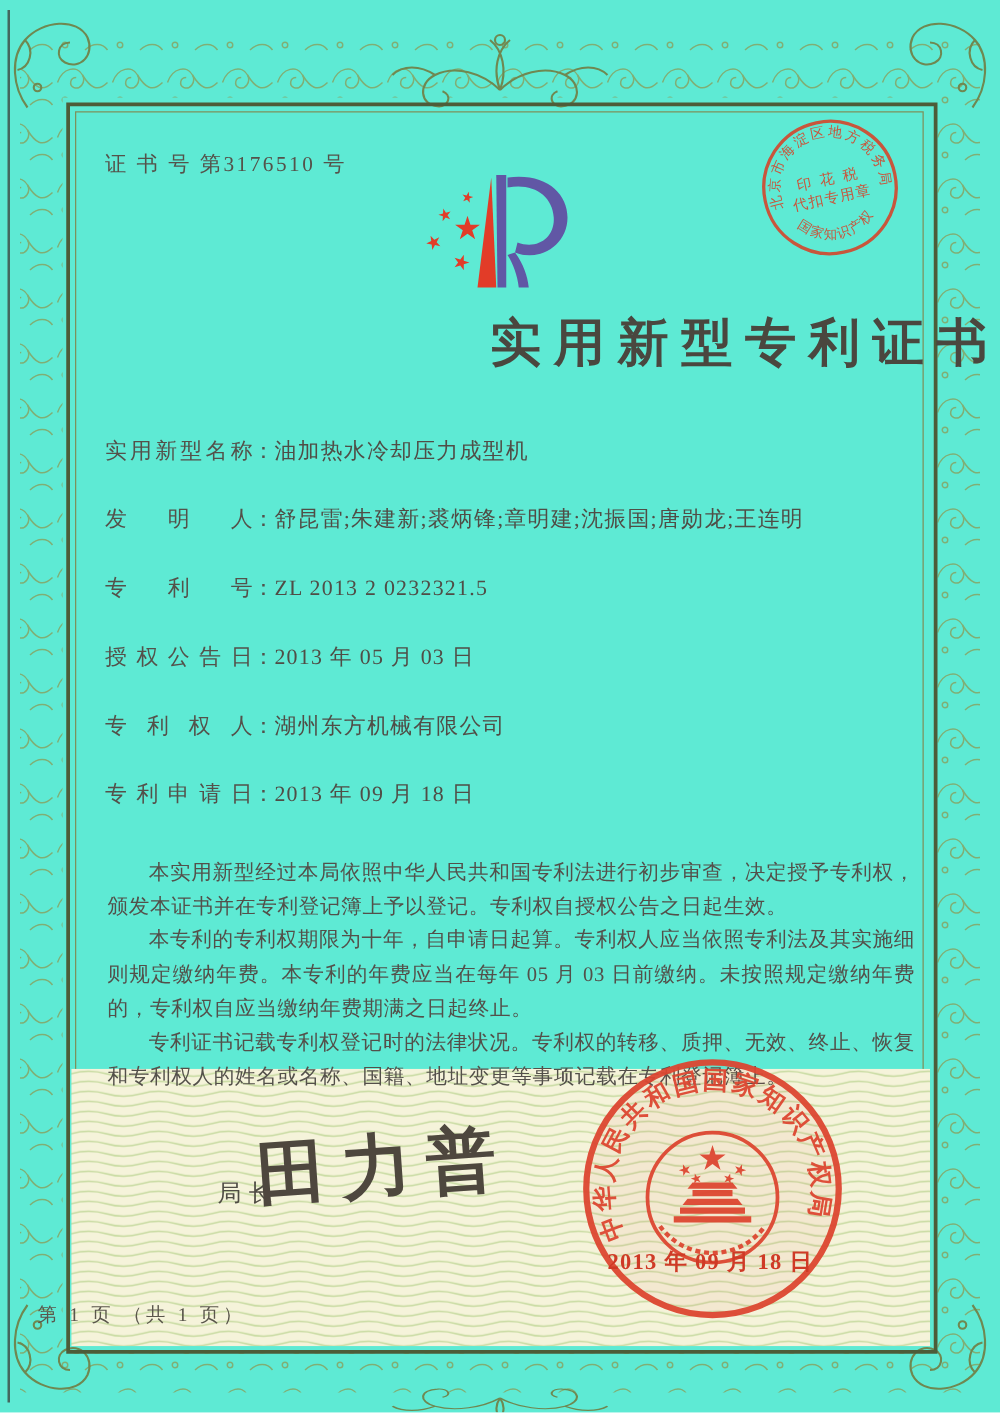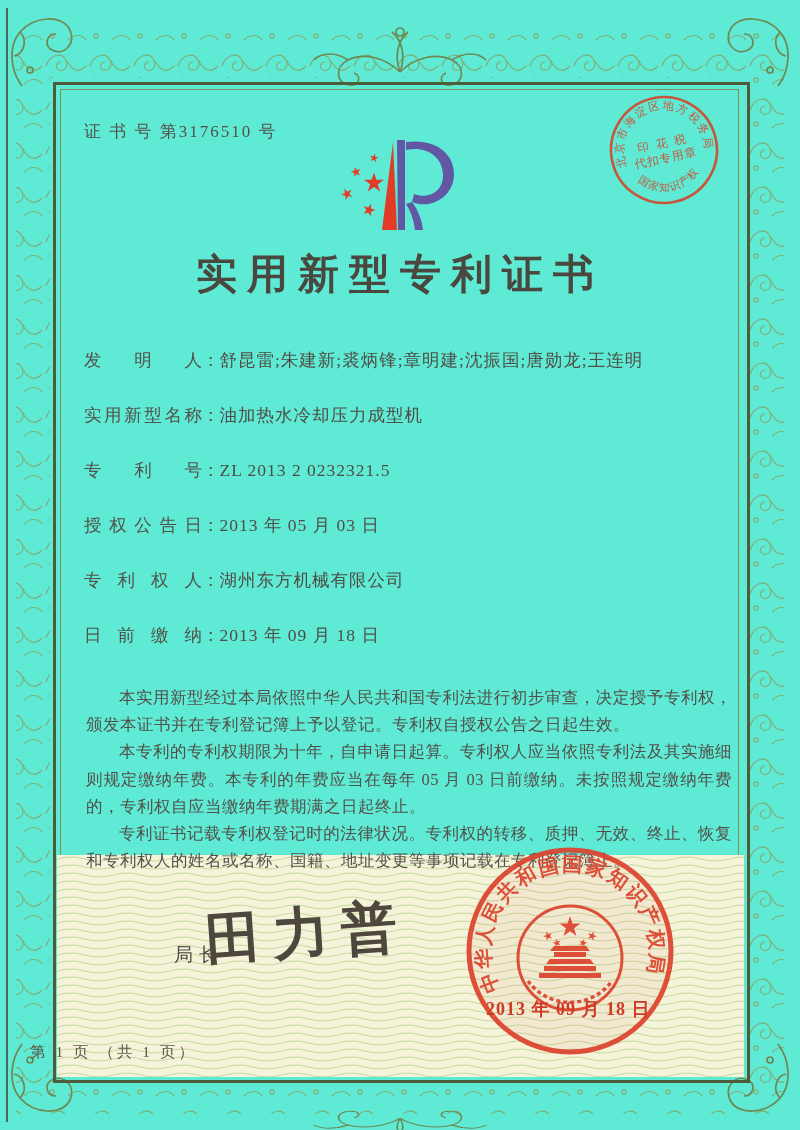--- a/index.html
+++ b/index.html
@@ -5,21 +5,21 @@
   html,body{margin:0;padding:0;background:#ffffff;}
   .page{position:relative;width:800px;height:1130px;background:#5eead4;overflow:hidden;
         font-family:"Liberation Serif","DejaVu Serif",serif;color:#53504a;}
   .scan-edge{position:absolute;left:6px;top:8px;width:2px;height:1114px;background:#3c3c38;opacity:.75;}
   .ornament-svg{position:absolute;left:0;top:0;z-index:1;}
   .frame-outer{position:absolute;left:53px;top:82px;width:691px;height:995px;border:3px solid #4d5c39;z-index:2;}
   .frame-inner{position:absolute;left:60px;top:89px;width:677px;height:981px;border:1px solid #7d915b;z-index:2;}
   .waves-svg{position:absolute;left:57px;top:855px;z-index:2;}
   .cert-no{position:absolute;left:84px;top:120px;z-index:3;font-size:17px;letter-spacing:2px;color:#55524a;}
   .logo-svg{position:absolute;left:330px;top:138px;z-index:3;}
-  .title{position:absolute;left:0;top:247px;width:800px;text-align:center;z-index:3;
+  .title{position:absolute;left:0;top:247px;width:800px;text-align:right;z-index:3;
          font-size:41px;font-weight:700;letter-spacing:10px;color:#4a473f;}
   .fields{position:absolute;left:84px;top:348px;z-index:3;font-size:17.5px;}
   .field-row{margin-bottom:33px;height:22px;white-space:nowrap;}
   .field-label{display:inline-block;width:118px;text-align:justify;text-align-last:justify;color:#54514a;}
   .field-value{letter-spacing:1px;color:#504d46;}
   .paragraphs{position:absolute;left:86px;top:672px;width:646px;z-index:3;
               font-size:16.5px;line-height:27.2px;text-align:justify;letter-spacing:.5px;color:#53504a;margin-top:12px;}
   .paragraphs p{margin:0;text-indent:2em;}
   .director{position:absolute;left:174px;top:942px;z-index:5;font-size:19px;letter-spacing:6px;color:#4f4c44;}
   .signature{position:absolute;left:205px;top:896px;z-index:5;font-size:56px;font-weight:600;
@@ -106,36 +106,36 @@
       <polygon points="67,2 75,2 75,92 68,92"></polygon>
       <path d="M76,4 C106,0 124,16 124,36 C124,58 102,72 82,64 L84,56 C100,62 114,52 113,36 C112,18 96,8 76,12 Z"></path>
       <path d="M82,64 C88,72 92,82 93,92 L85,92 C84,82 80,72 76,66 Z"></path>
     </g>
   </svg>
 
   <div class="title">实用新型专利证书</div>
 
   <div class="fields">
     <div class="field-row">
-      <span class="field-label">发明人</span><span>：</span><span class="field-value">舒昆雷;朱建新;裘炳锋;章明建;沈振国;唐勋龙;王连明</span>
+      <span class="field-label">实用新型名称</span><span>：</span><span class="field-value">油加热水冷却压力成型机</span>
     </div>
     <div class="field-row">
-      <span class="field-label">实用新型名称</span><span>：</span><span class="field-value">油加热水冷却压力成型机</span>
+      <span class="field-label">发明人</span><span>：</span><span class="field-value">舒昆雷;朱建新;裘炳锋;章明建;沈振国;唐勋龙;王连明</span>
     </div>
     <div class="field-row">
       <span class="field-label">专利号</span><span>：</span><span class="field-value">ZL 2013 2 0232321.5</span>
     </div>
     <div class="field-row">
       <span class="field-label">授权公告日</span><span>：</span><span class="field-value">2013 年 05 月 03 日</span>
     </div>
     <div class="field-row">
       <span class="field-label">专利权人</span><span>：</span><span class="field-value">湖州东方机械有限公司</span>
     </div>
     <div class="field-row">
-      <span class="field-label">日前缴纳</span><span>：</span><span class="field-value">2013 年 09 月 18 日</span>
+      <span class="field-label">专利申请日</span><span>：</span><span class="field-value">2013 年 09 月 18 日</span>
     </div>
   </div>
 
   <div class="paragraphs">
     <p>本实用新型经过本局依照中华人民共和国专利法进行初步审查，决定授予专利权，颁发本证书并在专利登记簿上予以登记。专利权自授权公告之日起生效。</p>
     <p>本专利的专利权期限为十年，自申请日起算。专利权人应当依照专利法及其实施细则规定缴纳年费。本专利的年费应当在每年 05 月 03 日前缴纳。未按照规定缴纳年费的，专利权自应当缴纳年费期满之日起终止。</p>
     <p>专利证书记载专利权登记时的法律状况。专利权的转移、质押、无效、终止、恢复和专利权人的姓名或名称、国籍、地址变更等事项记载在专利登记簿上。</p>
   </div>
 
   <div class="director">局长</div>

